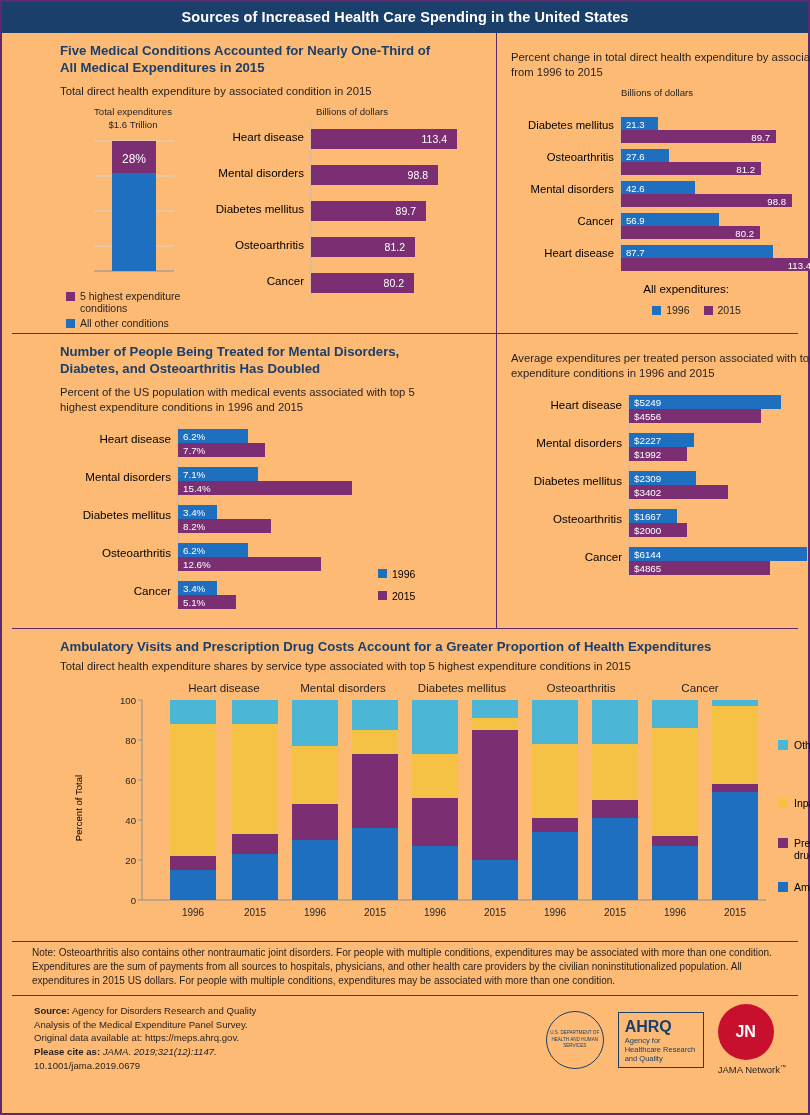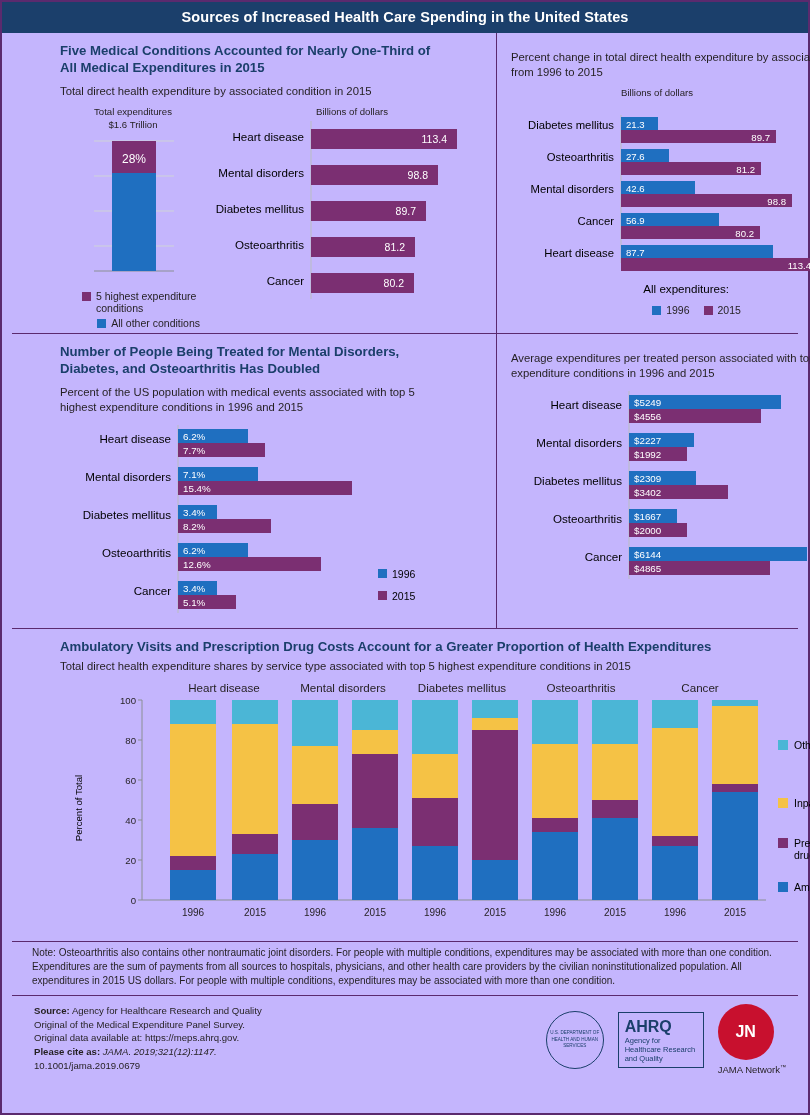--- a/index.html
+++ b/index.html
@@ -4,38 +4,38 @@
 <style>
   * { box-sizing: border-box; }
   html, body { margin:0; padding:0; }
   body {
     width:810px; height:1115px;
     font-family:"Liberation Sans", sans-serif;
     background:#ffffff;
     color:#231f20;
     font-size:12px;
   }
-  .page { width:810px; height:1115px; position:relative; border:2px solid #5b2a6e; background:#c4b5fd; }
+  .page { width:810px; height:1115px; position:relative; border:2px solid #5b2a6e; background:#fdba74; }
   .banner {
     background:#1b3f6b; color:#fff; text-align:center;
     font-size:14.5px; font-weight:bold; padding:7px 0 8px 0;
     letter-spacing:.1px;
   }
   .divider-h { border-top:1.5px solid #5b2a6e; margin:0 10px; }
   .divider-v { border-left:1.5px solid #5b2a6e; }
 
   .row { display:flex; }
   .panel { padding:10px 12px 4px 14px; position:relative;margin-left:44px; }
   .p-title { color:#1b3f6b; font-size:13.2px; font-weight:bold; line-height:1.28; }
   .p-sub { color:#231f20; font-size:11.3px; line-height:1.3; margin-top:7px; }
 
   .blue { background:#1f6fc0; }
   .purple { background:#7b2f72; }
 
-  .legend-row { display:flex; align-items:center; gap:5px; font-size:10.5px;justify-content:flex-end; }
+  .legend-row { display:flex; align-items:center; gap:5px; font-size:10.5px; }
   .sq { width:9px; height:9px; display:inline-block; }
 
   svg text { font-family:"Liberation Sans", sans-serif; }
 
   .footnote { font-size:10px; color:#231f20; line-height:1.42; padding:4px 14px 0 30px; }
   .footer { display:flex; padding:8px 14px 6px 14px; font-size:9.6px; line-height:1.45; }
   .footer b { font-weight:bold; }
 
   .seal { width:58px; height:58px; border-radius:50%; border:1.5px solid #1b3f6b; display:flex;align-items:center;justify-content:center;font-size:7px;color:#1b3f6b;text-align:center;}
   .ahrq { border:1px solid #1b3f6b; padding:4px 6px; font-size:7.5px; color:#1b3f6b; line-height:1.2; }
@@ -379,21 +379,21 @@
 
   <div style="border-top:1.5px solid #5b2a6e; margin:0 10px;"></div>
 
   <div class="footnote">Note: Osteoarthritis also contains other nontraumatic joint disorders. For people with multiple conditions, expenditures may be associated with more than one condition. Expenditures are the sum of payments from all sources to hospitals, physicians, and other health care providers by the civilian noninstitutionalized population. All expenditures in 2015 US dollars. For people with multiple conditions, expenditures may be associated with more than one condition.</div>
 
   <div style="border-top:1.5px solid #5b2a6e; margin:6px 10px 0 10px;"></div>
 
   <div class="footer">
     <div style="width:270px; padding-left:18px;">
       <b>Source:</b>
-      <span>Agency for Healthcare Research and Quality Original of the Medical Expenditure Panel Survey.</span>
+      <span>Agency for Disorders Research and Quality Analysis of the Medical Expenditure Panel Survey.</span>
       <div>Original data available at: https://meps.ahrq.gov.</div>
       <div>
         <b>Please cite as:</b>
         <i>JAMA. 2019;321(12):1147.</i>
       </div>
       <div>10.1001/jama.2019.0679</div>
     </div>
     <div style="flex:1; display:flex; align-items:center; justify-content:flex-end; gap:14px; padding-right:8px;">
       <div class="seal">
         <span style="font-size:4.6px;padding:2px;">U.S. DEPARTMENT OF HEALTH AND HUMAN SERVICES</span>

